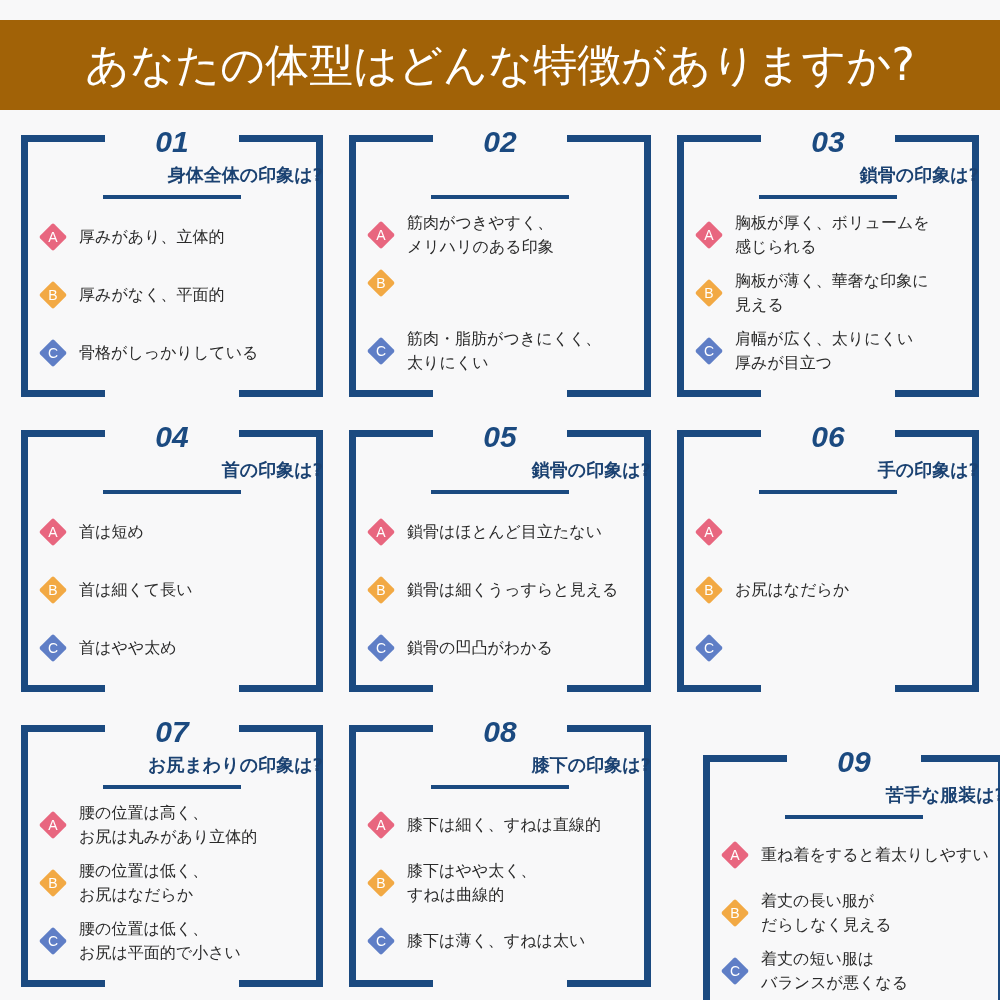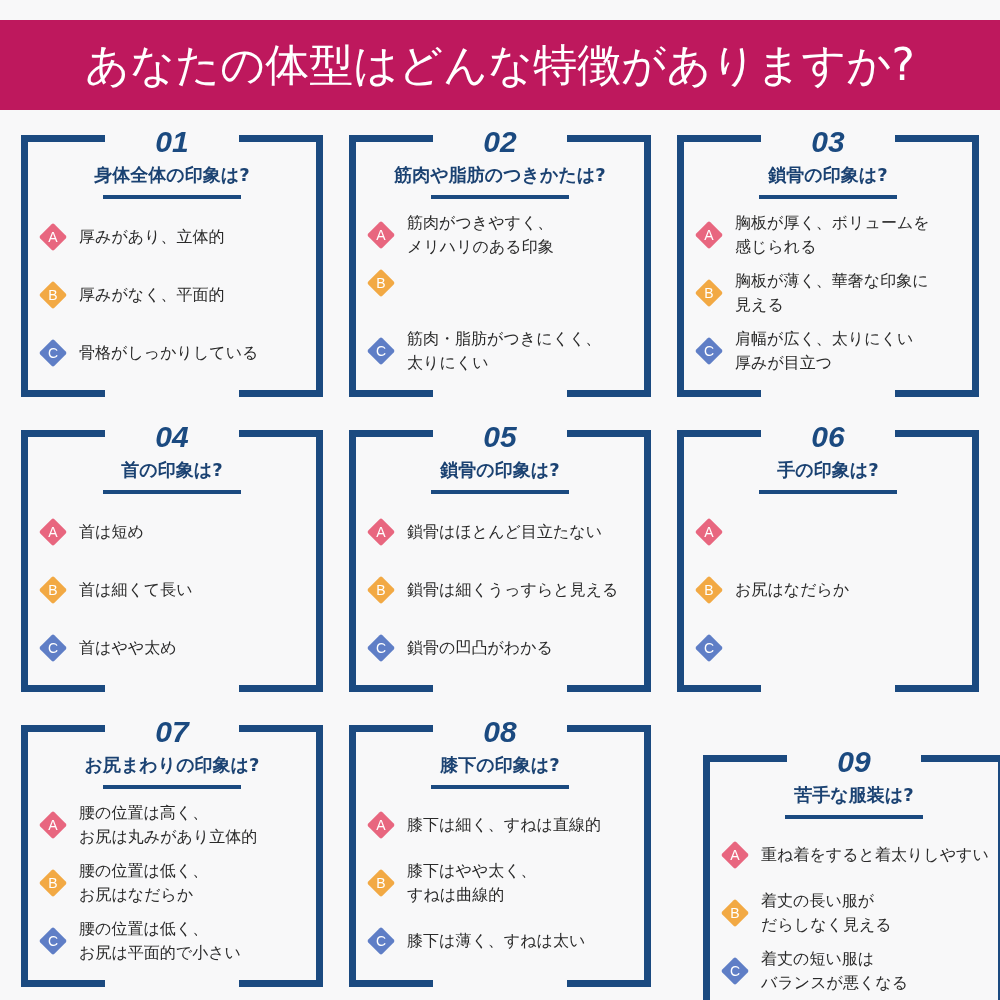--- a/index.html
+++ b/index.html
@@ -1,21 +1,21 @@
 <!DOCTYPE html>
 <html><head>
 <meta charset="utf-8">
 <style>
   * { box-sizing: border-box; margin: 0; padding: 0; }
   html, body { width: 1000px; height: 1000px; background: #f8f8f9; overflow: hidden; }
   body { font-family: "DejaVu Sans", "Liberation Sans", sans-serif; position: relative; }
 
   .banner {
     position: absolute; left: 0; top: 20px; width: 1000px; height: 90px;
-    background: #be185d;
+    background: #a16207;
     display: flex; align-items: center; justify-content: center;
   }
   .banner h1 {
     color: #ffffff; font-size: 44px; font-weight: normal; letter-spacing: 0px;
     font-family: "DejaVu Sans", sans-serif;
   }
 
   .card {
     position: absolute; width: 302px; height: 262px;
   }
@@ -28,21 +28,21 @@
   .br.r-top { right: 0; top: 0; width: 84px; height: 7px; }
   .br.r-side { right: 0; top: 0; width: 7px; height: 262px; }
   .br.r-bot { right: 0; bottom: 0; width: 84px; height: 7px; }
 
   .num {
     position: absolute; left: 0; right: 0; top: -10px; text-align: center;
     font-size: 30px; font-weight: bold; font-style: italic; color: #1b4a80;
     font-family: "Liberation Sans", sans-serif;
   }
   .qtitle {
-    position: absolute; left: 0; right: 0; top: 28px; text-align: center;
+    position: absolute; left: 0; right: 0; top: 28px; text-align: right;
     font-size: 18px; font-weight: bold; color: #1b4272;
   }
   .underline {
     position: absolute; left: 50%; top: 60px; width: 138px; margin-left: -69px;
     height: 4px; background: #1b4a80;
   }
   .opts { position: absolute; left: 18px; right: 10px; top: 76px; bottom: 10px; }
   .opt {
     position: absolute; left: 0; right: 0; display: flex; align-items: center;
   }
@@ -102,21 +102,20 @@
       </div>
     </div>
     <div class="card" style="left: 349px; top: 135px;">
       <div class="br l-top"></div>
       <div class="br l-side"></div>
       <div class="br l-bot"></div>
       <div class="br r-top"></div>
       <div class="br r-side"></div>
       <div class="br r-bot"></div>
       <div class="num">02</div>
-      <div class="qtitle">筋肉や脂肪のつきかたは?</div>
       <div class="underline"></div>
       <div class="opts">
         <div class="opt" style="top:0px">
       <div class="diamond" style="--c:#e8667f">
         <span>A</span>
       </div>
       <div class="otext">筋肉がつきやすく、
 メリハリのある印象</div>
     </div>
         <div class="opt" style="top:58px">

